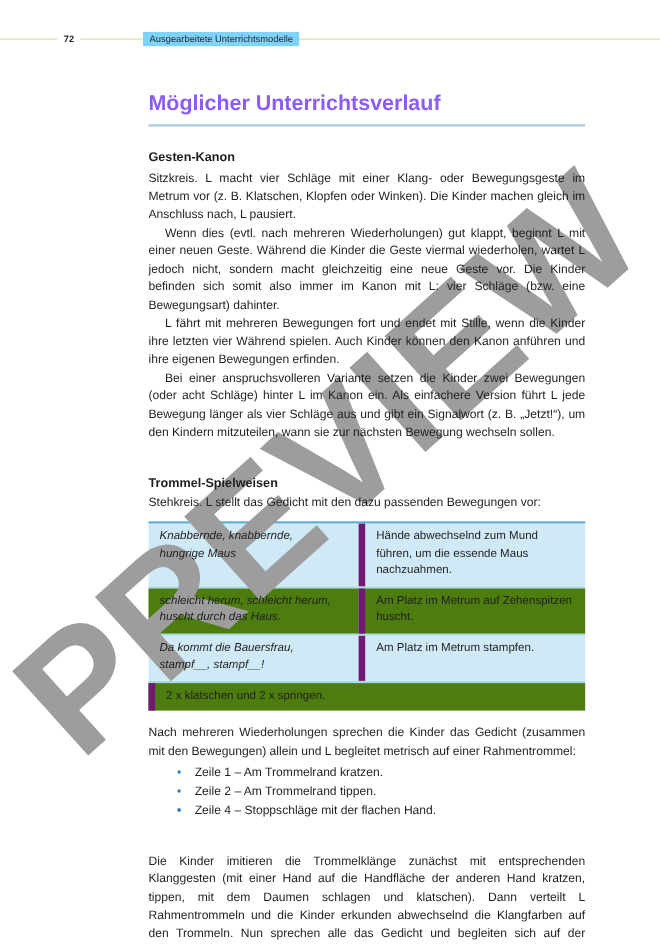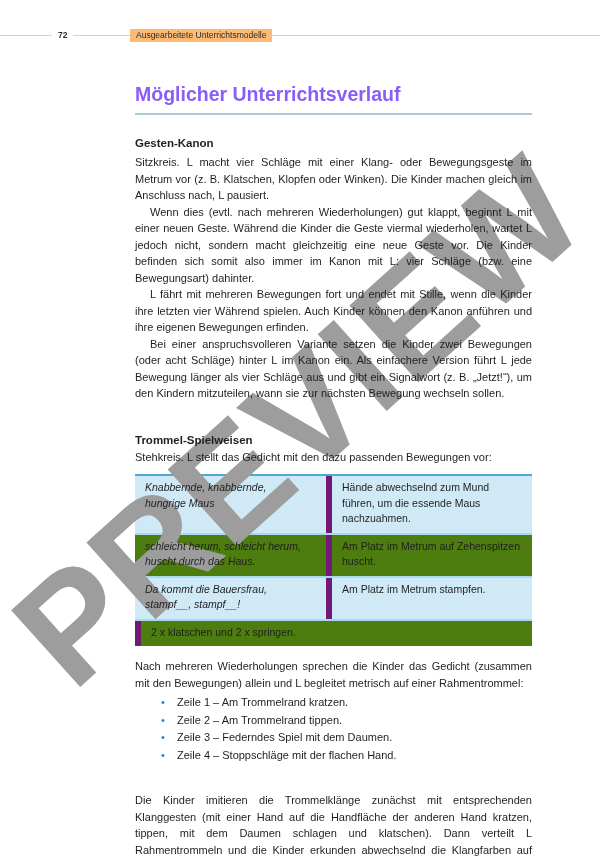--- a/index.html
+++ b/index.html
@@ -20,21 +20,21 @@
     background: #d8db97;
   }
   .page-number {
     position: absolute; top: 29px; left: 52px;
     background: #ffffff; padding: 0 6px;
     font-size: 8.5px; font-weight: bold; line-height: 13px;
     color: #2a2a2a;
   }
   .running-head {
     position: absolute; top: 29px; left: 130px;
-    background: #fdba74; padding: 0 6px;
+    background: #7dd3fc; padding: 0 6px;
     font-size: 8.5px; line-height: 13px;
     color: #2a2a2a;
   }
 
   
   .watermark {
     position: absolute; left: 38px; top: 580px;
     height: 150px; line-height: 150px;
     font-size: 150px; font-weight: bold; letter-spacing: 1px;
     color: #9d9d9d;
@@ -146,20 +146,20 @@
       <div class="prow row-green">
         <div class="cell cell-right"><span class="ct">2 x klatschen und 2 x springen.</span></div>
       </div>
     </div>
 
     <p class="body after-table">Nach mehreren Wiederholungen sprechen die Kinder das Gedicht (zusammen mit den Bewegungen) allein und L begleitet metrisch auf einer Rahmentrommel:</p>
 
     <ul class="bullets">
       <li><span class="bullet-icon">•</span><span>Zeile 1 – Am Trommelrand kratzen.</span></li>
       <li><span class="bullet-icon">•</span><span>Zeile 2 – Am Trommelrand tippen.</span></li>
-      <li><span class="bullet-icon">•</span><span>Zeile 3 – Federndes Spiel mit dem Daumen.</span></li>
+      <li><span class="bullet-icon">•</span></li>
       <li><span class="bullet-icon">•</span><span>Zeile 4 – Stoppschläge mit der flachen Hand.</span></li>
     </ul>
 
     <p class="body closing">Die Kinder imitieren die Trommelklänge zunächst mit entsprechenden Klanggesten (mit einer Hand auf die Handfläche der anderen Hand kratzen, tippen, mit dem Daumen schlagen und klatschen). Dann verteilt L Rahmentrommeln und die Kinder erkunden abwechselnd die Klangfarben auf den Trommeln. Nun sprechen alle das Gedicht und begleiten sich auf der Trommel.</p>
 
   </div>
 </div>
 
 </body></html>

